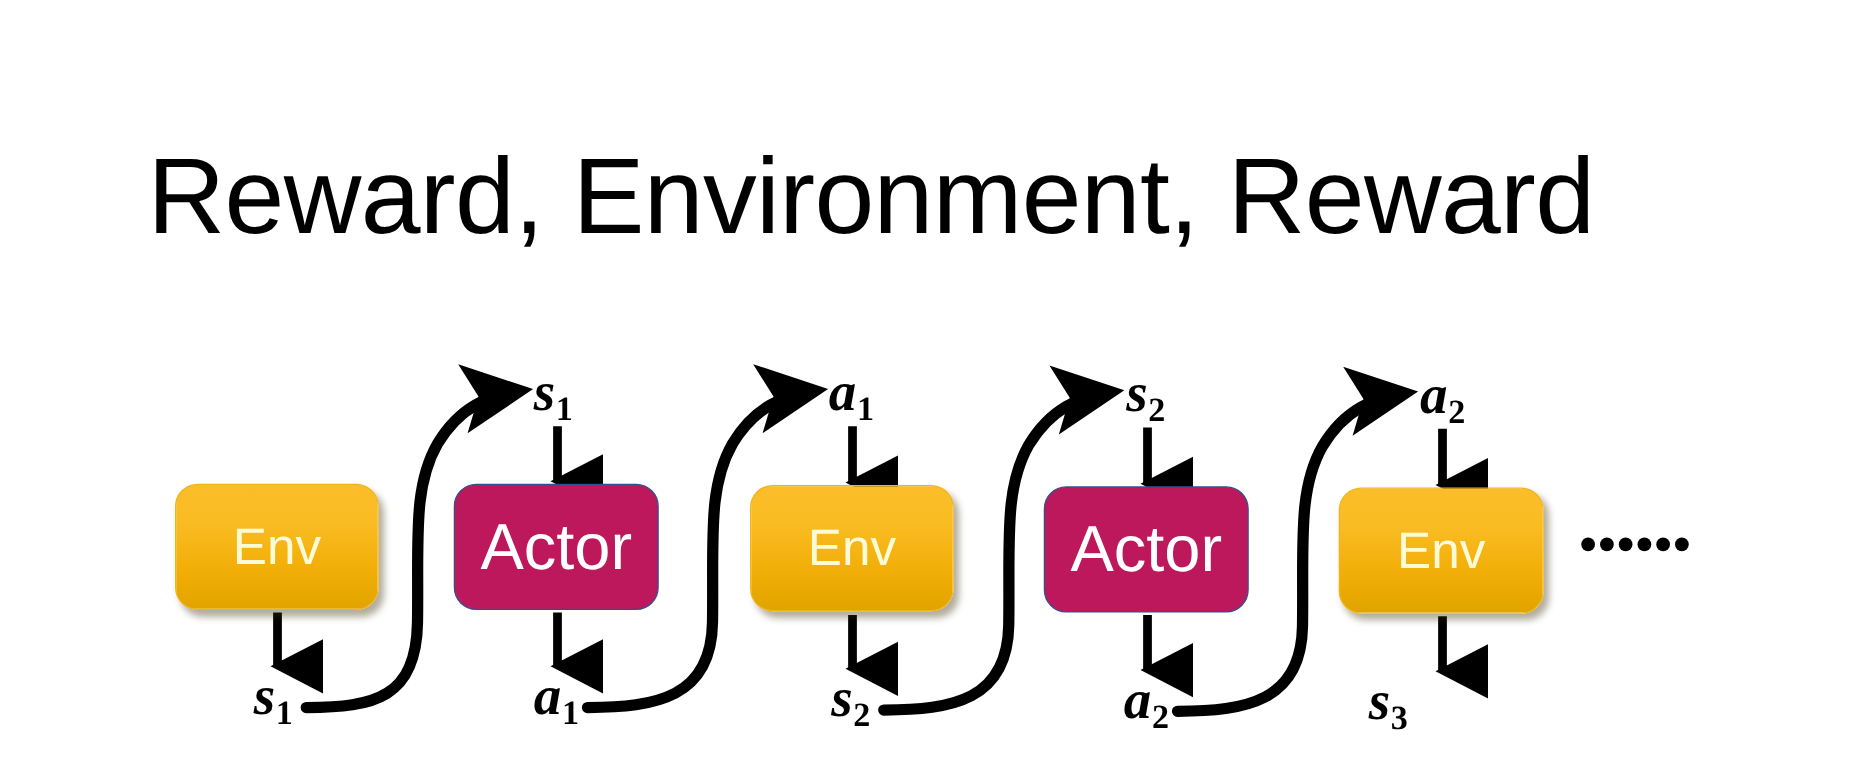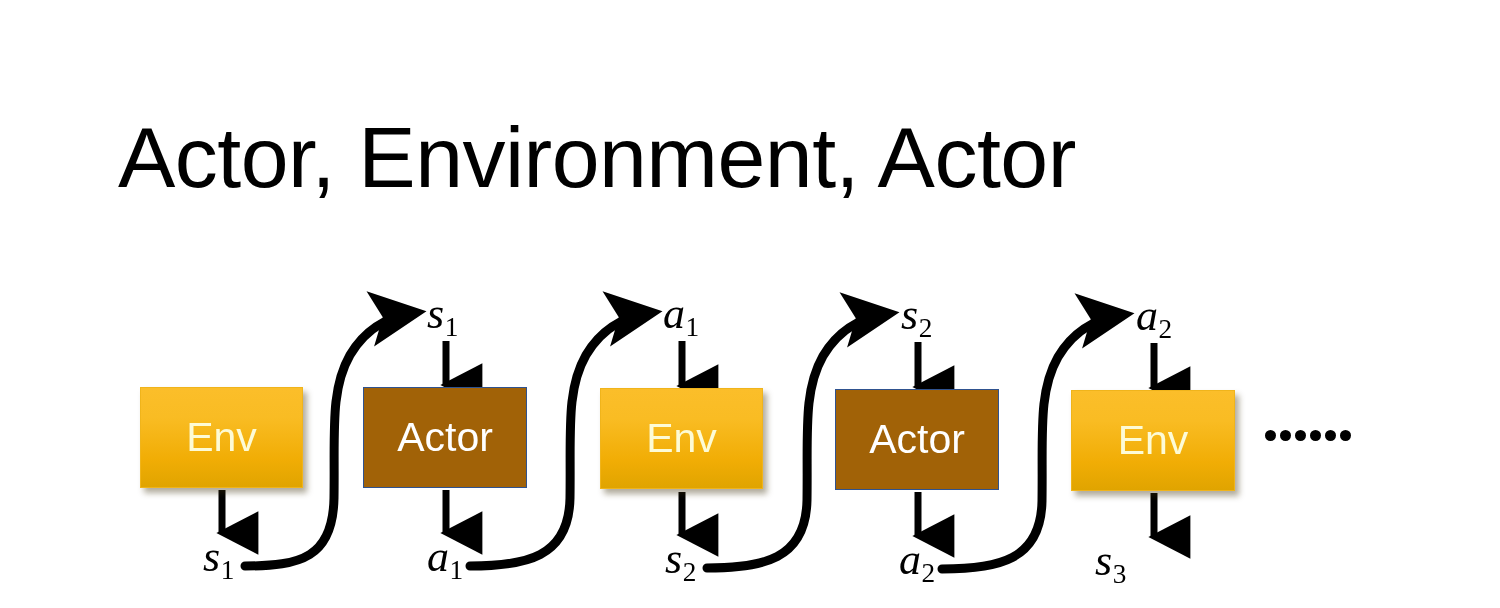--- a/index.html
+++ b/index.html
@@ -47,46 +47,48 @@
   .node {
     position: absolute;
     box-sizing: border-box;
     display: flex;
     align-items: center;
     justify-content: center;
     font-family: "Liberation Sans", sans-serif;
     font-weight: 400;
     line-height: 1;
     white-space: nowrap;
+    border-radius: 18px;
   }
   .node.env {
     background: linear-gradient(180deg, #FBBE2A 0%, #F9BC23 30%, #F1AD05 72%, #E0A400 100%);
     color: #FDFBD6;
     font-size: 41px;
     box-shadow: 4px 5px 6px rgba(60,48,10,0.40);
     border: 1px solid #F0B41B;
   }
   .node.actor {
-    background: #a16207;
+    background: #be185d;
     color: #FFFFFF;
-    font-size: 41px;
+    font-size: 52px;
     border: 1px solid #2F528F;
     box-shadow: 0 0 0 rgba(0,0,0,0);
   }
 
   
   .mathlabel {
     position: absolute;
     font-family: "Liberation Serif", "DejaVu Serif", serif;
     font-style: italic;
     font-size: 44px;
     color: #000000;
     line-height: 1;
     white-space: nowrap;
     user-select: none;
+    font-weight: bold;
   }
   .mathlabel sub {
     font-size: 0.62em;
     font-style: normal;
     vertical-align: baseline;
     position: relative;
     top: 0.30em;
     left: 0.02em;
   }
 
@@ -104,21 +106,21 @@
     height: 11px;
     border-radius: 50%;
     background: #000000;
   }
 </style>
 </head>
 <body>
 
 <div id="slide">
 
-  <div id="slide-title">Actor, Environment, Actor</div>
+  <div id="slide-title">Reward, Environment, Reward</div>
 
   <svg id="arrow-layer" viewBox="0 0 1500 608" xmlns="http://www.w3.org/2000/svg">
     <defs>
       <marker id="head-down" markerWidth="7" markerHeight="7" refX="3.2" refY="5.6" orient="auto" markerUnits="strokeWidth">
         <path d="M 0.1,0.4 L 3.2,6.4 L 6.3,0.4 Z" fill="#000000"></path>
       </marker>
       <marker id="head-curve" markerWidth="7" markerHeight="7" refX="5.2" refY="3.1" orient="auto" markerUnits="strokeWidth">
         <path d="M 0.3,0.0 L 6.6,3.1 L 0.3,6.2 L 1.7,3.1 Z" fill="#000000"></path>
       </marker>
     </defs>

